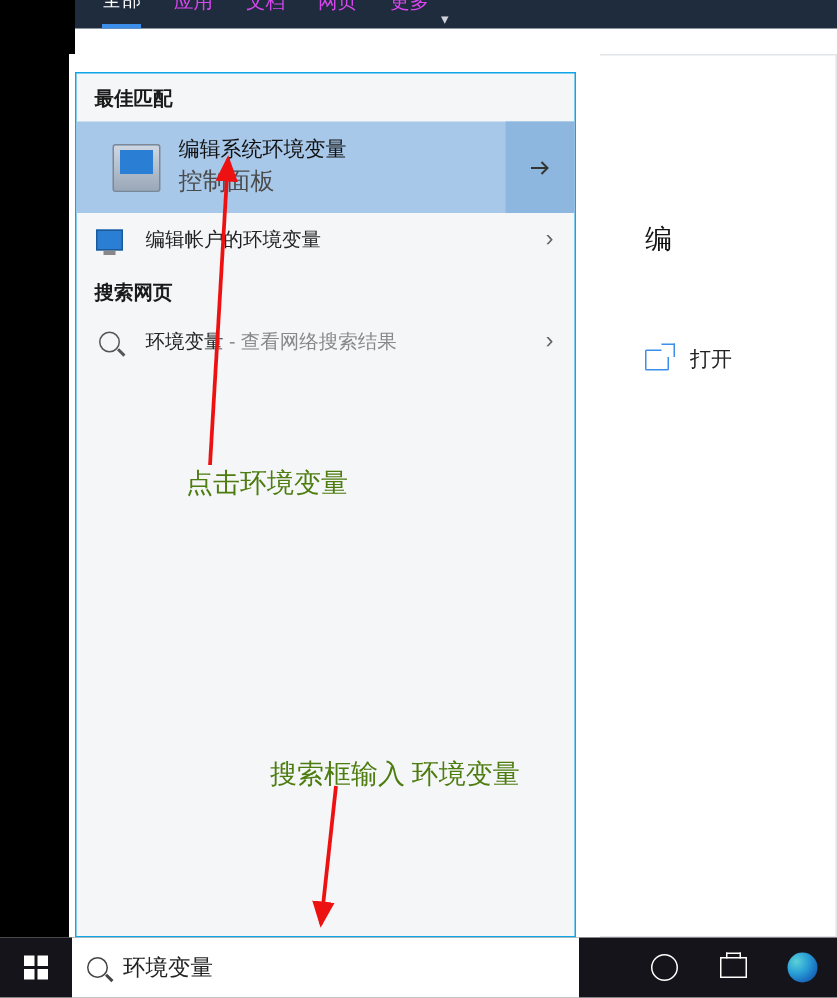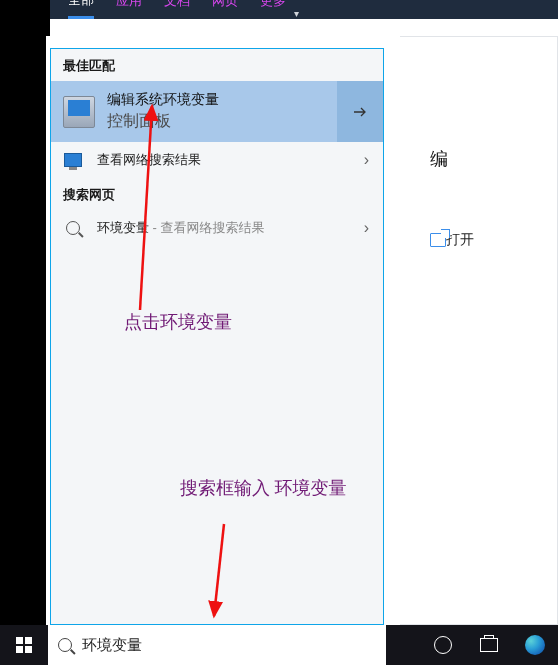--- a/index.html
+++ b/index.html
@@ -8,47 +8,47 @@
   
   .tabbar { position: absolute; left: 50px; top: 0; right: 0; height: 19px; background: #1f2c3e; display: flex; align-items: flex-end; padding: 0 18px; gap: 22px; font-size: 13px; color: #d0d4da; }
   .tabbar .tab { height: 36px; display: flex; align-items: center; cursor: pointer; color: #d946ef; }
   .tabbar .tab.active { color: #fff; border-bottom: 3px solid #3b8eea; }
   .tabbar .more-caret { margin-left: -14px; font-size: 10px; color: #cfd3d9; }
 
   
   .panel { position: absolute; left: 50px; top: 48px; width: 334px; bottom: 40px; background: #f4f6f8; border: 1px solid #0ea5e9; }
   .sect-label { padding: 8px 12px 6px 12px; font-size: 13px; font-weight: 600; color: #1a1a1a; }
 
-  .best-match { display: flex; align-items: center; padding: 10px 0 10px 12px; background: #a8c8ea; position: relative; }
+  .best-match { display: flex; align-items: center; padding: 10px 0 10px 24px; background: #a8c8ea; position: relative; }
   .best-match .icon-laptop { width: 32px; height: 32px; background: linear-gradient(#cfd7e2,#9aa7b8); border: 1px solid #7d8896; border-radius: 2px; position: relative; margin-right: 12px; }
   .best-match .icon-laptop::after { content:""; position:absolute; left:4px; top:3px; right:4px; height:16px; background:#2a7fd4; }
   .best-match .title { font-size: 14px; color: #111; }
   .best-match .sub { font-size: 16px; color: #4a4a4a; margin-top: 2px; }
   .best-match .arrow-box { position: absolute; right: 0; top: 0; width: 46px; height: 100%; background: #8eb7df; display:flex; align-items:center; justify-content:center; }
 
   .row { display:flex; align-items:center; padding: 8px 12px; font-size: 13px; color: #222; position: relative; cursor: pointer; }
   .row .row-icon { width: 20px; height: 20px; margin-right: 14px; display:flex; align-items:center; justify-content:center; }
   .row .chev { position:absolute; right: 14px; color:#666; font-size: 16px; }
   .row .hint { color: #888; font-size: 13px; }
 
   .mon-icon { width: 18px; height: 14px; background:#2a7fd4; border:1px solid #1a5a9a; position: relative; }
   .mon-icon::after { content:""; position:absolute; left:4px; right:4px; bottom:-4px; height:3px; background:#888; }
 
   .search-icon { width:14px; height:14px; border:1.5px solid #555; border-radius:50%; position:relative; }
   .search-icon::after { content:""; position:absolute; width:6px; height:1.5px; background:#555; transform:rotate(45deg); right:-5px; bottom:-1px; }
 
   
   .preview { position:absolute; left:400px; right:0; top:36px; bottom:40px; background:#fff; border:1px solid #e1e4e8; border-left:none; padding: 20px 0 0 30px; }
   .preview .p-title { font-size: 18px; color:#111; margin-top: 90px; }
-  .preview .open-row { margin-top: 60px; display:flex; align-items:center; font-size:14px; color:#222; cursor:pointer; }
+  .preview .open-row { margin-top: 60px; display:flex; align-items:center; gap:14px; font-size:14px; color:#222; cursor:pointer; }
   .open-icon { width:16px; height:14px; border:1.5px solid #3b8eea; border-radius:1px; position:relative; }
   .open-icon::before { content:""; position:absolute; top:-5px; right:-5px; width:8px; height:8px; border-top:1.5px solid #3b8eea; border-right:1.5px solid #3b8eea; background:#fff; }
 
   
-  .anno { position:absolute; color:#701a75; font-size:18px; font-family: "SimSun","Microsoft YaHei"; pointer-events:none; }
+  .anno { position:absolute; color:#4d7c0f; font-size:18px; font-family: "SimSun","Microsoft YaHei"; pointer-events:none; }
   .arrow-svg { position:absolute; pointer-events:none; }
 
   
   .taskbar { position:absolute; left:0; right:0; bottom:0; height:40px; background:#14141a; display:flex; align-items:center; }
   .start-btn { width:48px; height:40px; display:flex; align-items:center; justify-content:center; cursor:pointer; }
   .win-logo { width:16px; height:16px; display:grid; grid-template-columns:1fr 1fr; grid-template-rows:1fr 1fr; gap:1.5px; }
   .win-logo span { background:#fff; }
   .searchbox { flex: 0 0 338px; height:40px; background:#fff; display:flex; align-items:center; padding:0 10px; gap:10px; }
   .searchbox input { border:none; outline:none; flex:1; font-size:15px; color:#222; background:transparent; }
   .searchbox .sicon { width:14px; height:14px; border:1.5px solid #444; border-radius:50%; position:relative; }
@@ -92,21 +92,21 @@
       <svg width="18" height="18" viewBox="0 0 18 18">
         <path d="M3 9 L14 9 M10 5 L14 9 L10 13" stroke="#333" stroke-width="1.3" fill="none"></path>
       </svg>
     </div>
   </div>
 
   <div class="row">
     <span class="row-icon">
         <span class="mon-icon"></span>
       </span>
-    <span>查看网络搜索结果</span>
+    <span>编辑帐户的环境变量</span>
     <span class="chev">›</span>
   </div>
 
   <div class="sect-label">搜索网页</div>
   <div class="row">
     <span class="row-icon">
         <span class="search-icon"></span>
       </span>
     <span>
       <span>环境变量</span><span class="hint"> - 查看网络搜索结果</span>
@@ -134,21 +134,21 @@
 <div class="anno" style="left:124px; top:310px;">点击环境变量</div>
 
 <svg class="arrow-svg" style="left:200px; top:520px;" width="40" height="104">
   <defs>
       <marker id="ah2" markerWidth="8" markerHeight="8" refX="6" refY="3" orient="auto">
         <path d="M0,0 L7,3 L0,6 Z" fill="#e11"></path>
       </marker>
     </defs>
   <line x1="24" y1="4" x2="14" y2="96" stroke="#e11" stroke-width="2.5" marker-end="url(#ah2)"></line>
 </svg>
-<div class="anno" style="left:180px; top:476px;">搜索框输入 环境变量</div>
+<div class="anno" style="left:180px; top:504px;">搜索框输入 环境变量</div>
 
 <div class="taskbar">
   <div class="start-btn">
     <span class="win-logo">
         <span></span>
         <span></span>
         <span></span>
         <span></span>
       </span>
   </div>

